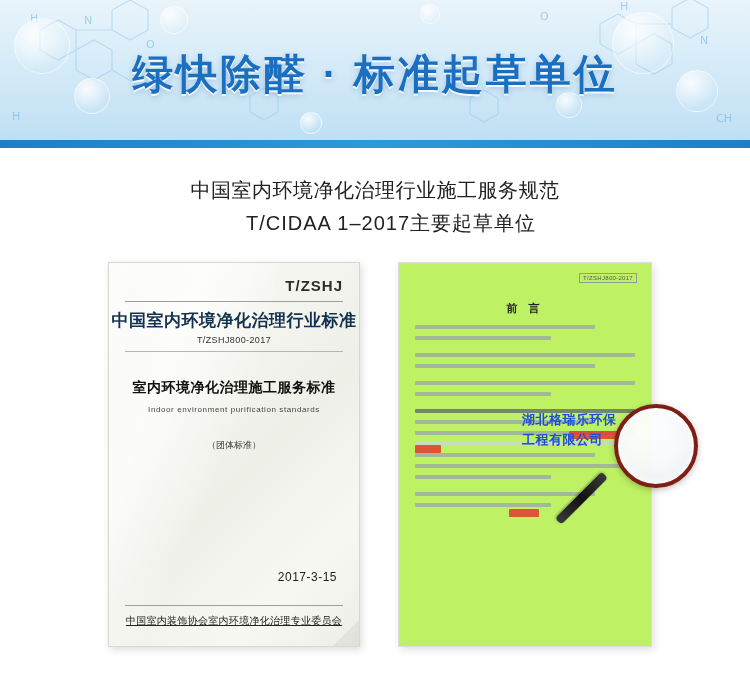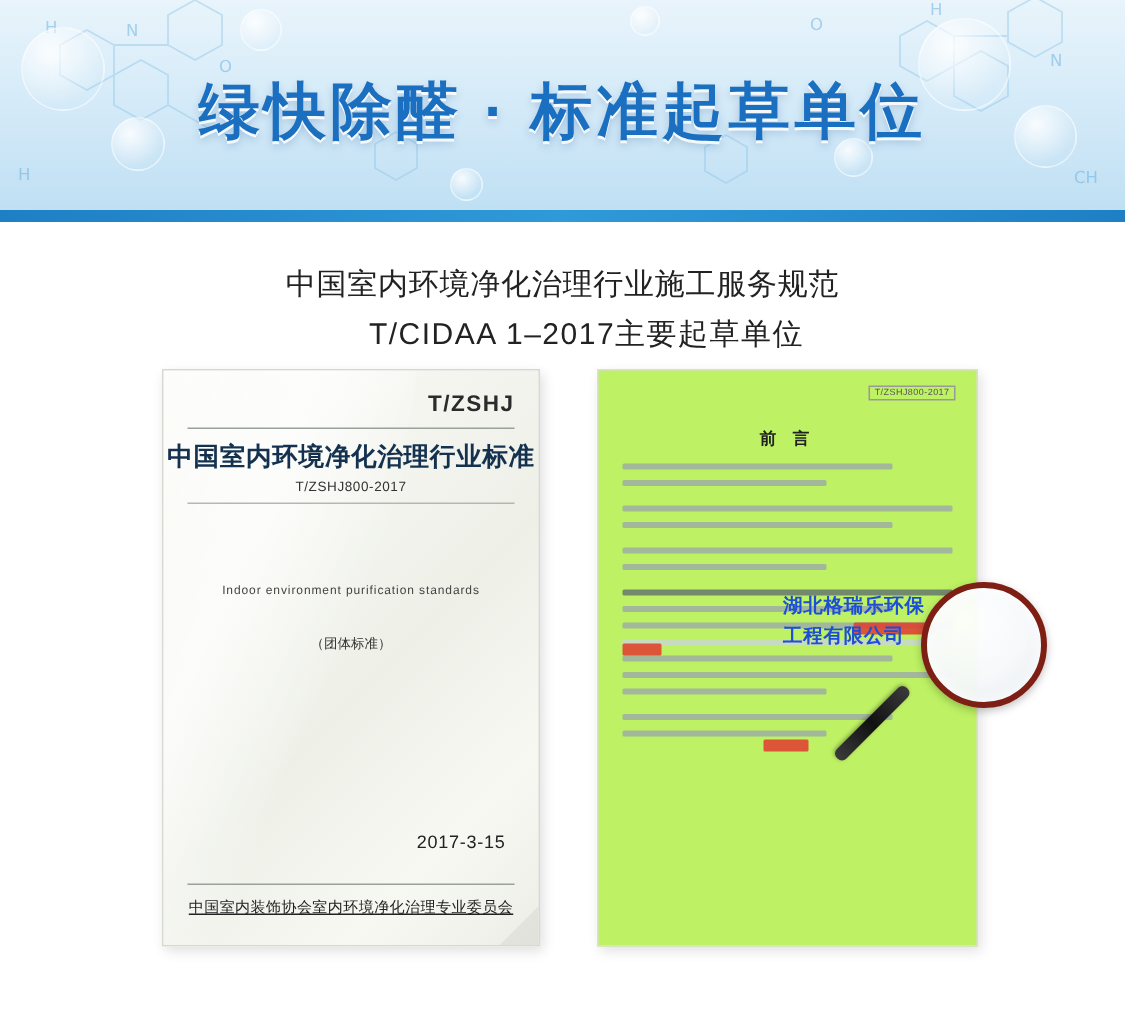--- a/index.html
+++ b/index.html
@@ -78,21 +78,21 @@
     letter-spacing: 0.5px;
   }
   .headline .line2 {
     letter-spacing: 1px;
     margin-left: 32px;
   }
 
   
   .docs {
     position: relative;
-    margin-top: 6px;
+    margin-top: 22px;
     height: 410px;
   }
 
   
   .doc-left {
     position: absolute;
     left: 108px;
     top: 0;
     width: 250px;
     height: 383px;
@@ -389,20 +389,21 @@
 
   <div class="docs">
 
     <div class="doc-left">
       <div class="sheen"></div>
       <div class="dl-code">T/ZSHJ</div>
       <div class="dl-rule"></div>
       <div class="dl-title">中国室内环境净化治理行业标准</div>
       <div class="dl-std-no">T/ZSHJ800-2017</div>
       <div class="dl-rule2"></div>
+      <div class="dl-subject">室内环境净化治理施工服务标准</div>
       <div class="dl-en1">Indoor environment purification standards</div>
       <div class="dl-bracket">（团体标准）</div>
       <div class="dl-date">2017-3-15</div>
       <div class="dl-footline"></div>
       <div class="dl-issuer">中国室内装饰协会室内环境净化治理专业委员会</div>
       <div class="corner-fold"></div>
     </div>
 
     <div class="doc-right">
       <div class="dr-header">T/ZSHJ800-2017</div>

